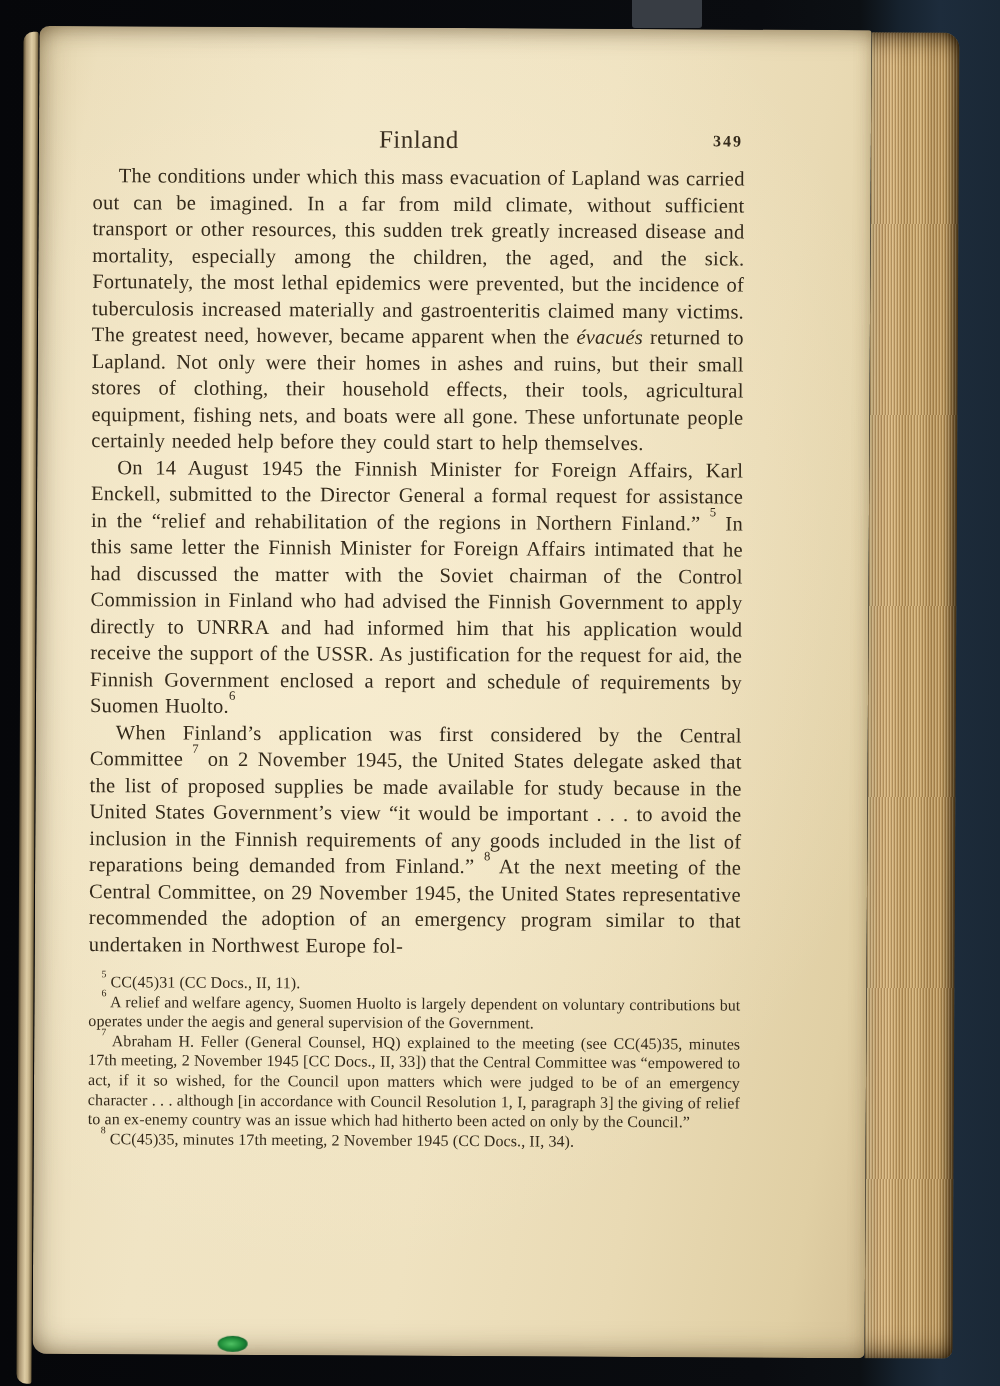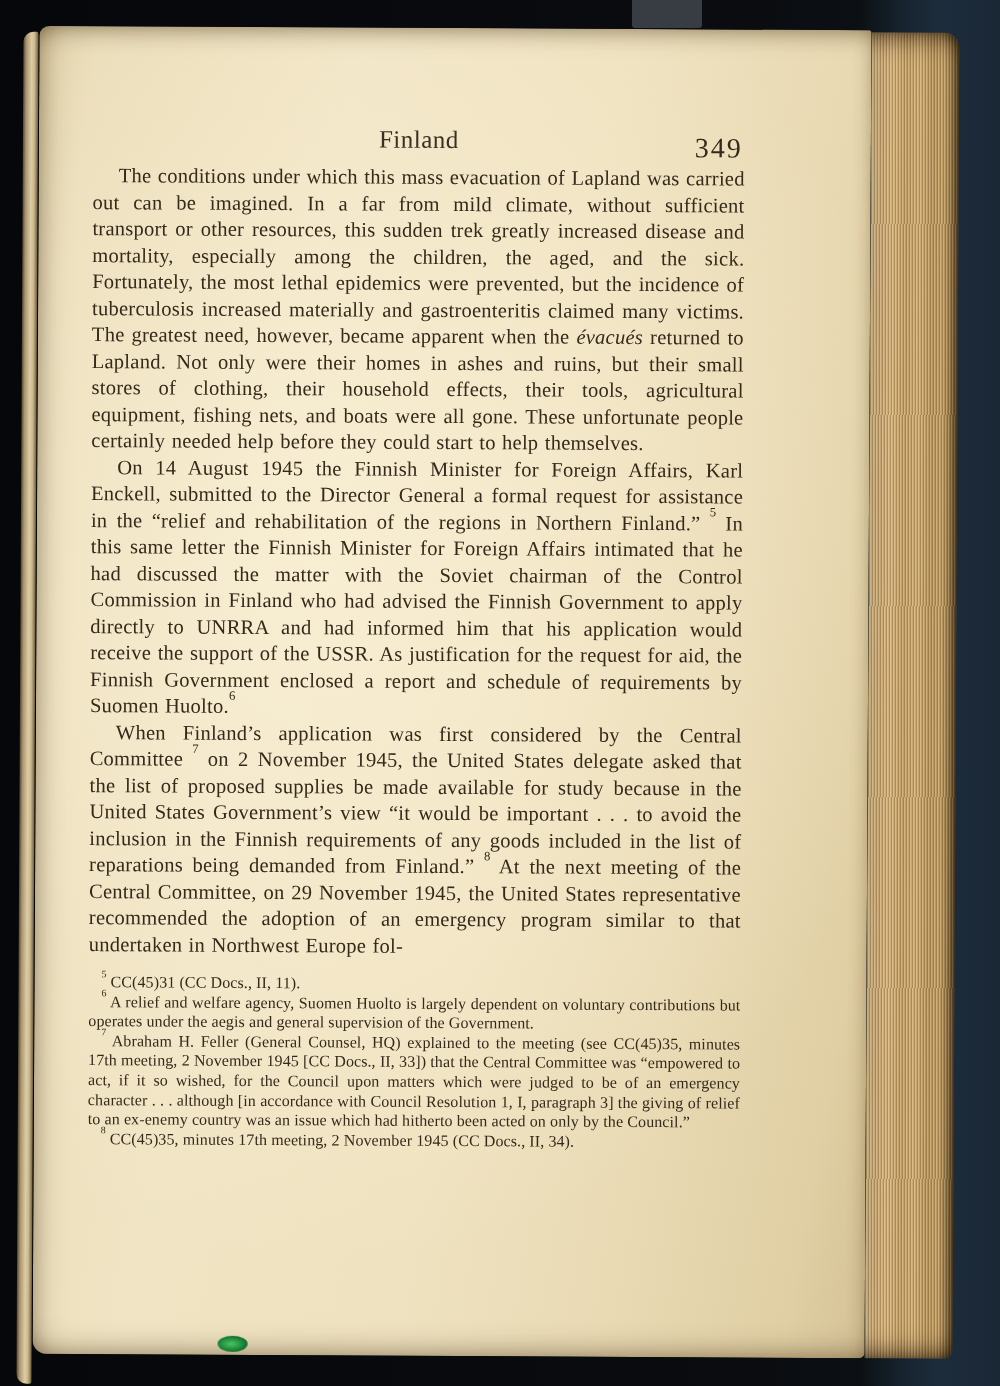--- a/index.html
+++ b/index.html
@@ -59,21 +59,21 @@
     position:absolute; left:54px; top:98px; width:652px;
     color:#342a1b;
   }
   .header-row { position:relative; height:36px; margin-bottom:2px; }
   .running-title {
     display:block; text-align:center;
     font-size:25px; letter-spacing:.5px; color:#3a2f20;
   }
   .page-number {
     position:absolute; right:2px; top:5px;
-    font-size:28px; letter-spacing:2px;
+    font-size:16px; letter-spacing:2px;font-weight:bold;
   }
   .body-text p {
     font-size:20.5px; line-height:26.5px;
     letter-spacing:.25px; word-spacing:1px;
     text-align:justify; text-indent:26px;
   }
   sup {
     font-size:62%; line-height:0;
     position:relative; top:-0.42em;
     letter-spacing:0;

